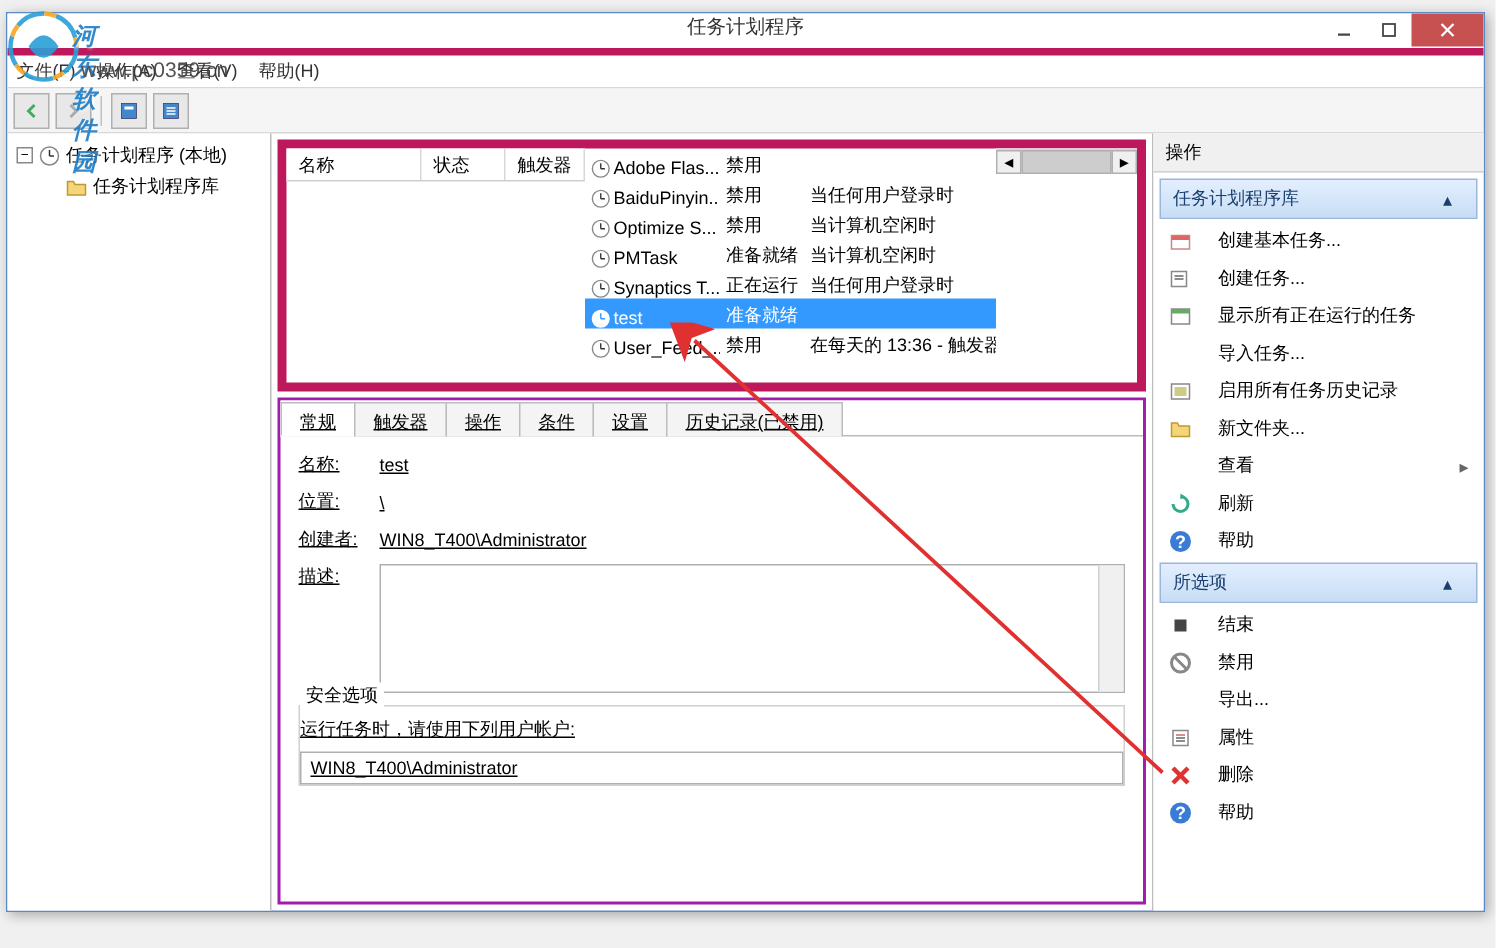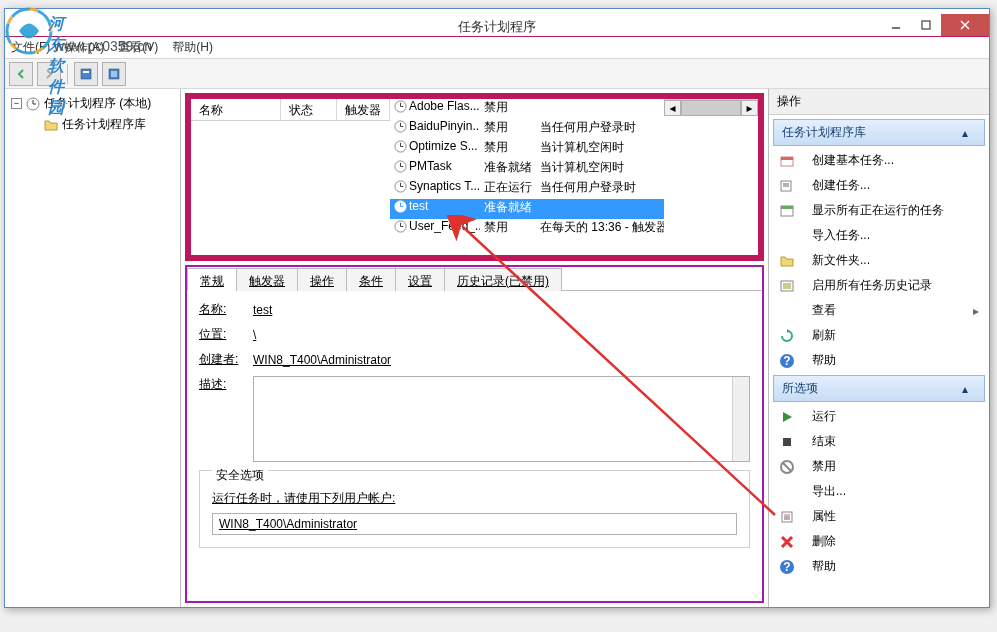--- a/index.html
+++ b/index.html
@@ -1,20 +1,20 @@
 <!DOCTYPE html>
 <html><head>
 <meta charset="utf-8">
 <style>
 * { box-sizing: border-box; margin: 0; padding: 0; font-family: "Microsoft YaHei", "SimSun", sans-serif; font-size: 12px; }
 body { background: #f0f0f0; width: 997px; height: 632px; position: relative; overflow: hidden; }
 
 .window { position: absolute; top: 8px; left: 4px; width: 986px; height: 600px; background: #fff; border: 1px solid #5a8ac6; box-shadow: 2px 2px 8px rgba(0,0,0,0.3); }
 
-.titlebar { height: 28px; background: #fff; display: flex; align-items: flex-end; border-bottom: 1px solid #be185d; position: relative; }
+.titlebar { height: 28px; background: #fff; display: flex; align-items: flex-start; border-bottom: 5px solid #be185d; position: relative; }
 .titlebar .spacer { flex: 1; }
 .titlebar .title { position: absolute; left: 50%; transform: translateX(-50%); color: #333; font-size: 13px; }
 .win-controls { display: flex; height: 22px; }
 .win-btn { width: 30px; display: flex; align-items: center; justify-content: center; cursor: default; }
 .win-btn.close { width: 48px; background: #c75050; color: #fff; }
 .win-btn.min, .win-btn.max { color: #444; }
 .win-btn svg { width: 10px; height: 10px; }
 
 .menubar { height: 22px; display: flex; align-items: center; padding: 0 6px; gap: 14px; background: #fff; border-bottom: 1px solid #d8d8d8; }
 .menubar .menu-item { color: #333; cursor: default; }
@@ -34,41 +34,41 @@
 
 .center-panel { flex: 1; display: flex; flex-direction: column; border-right: 1px solid #bcbcbc; min-width: 0; padding: 4px; gap: 4px; }
 
 .task-list-wrap { border: 6px solid #be185d; height: 168px; display: flex; flex-direction: row; min-width: 0; }
 .list-header { display: flex; background: #fff; border-bottom: 1px solid #d0d0d0; height: 22px; flex-shrink: 0; }
 .list-header .col { padding: 3px 8px; border-right: 1px solid #d8d8d8; }
 .col-name { width: 90px; }
 .col-status { width: 56px; }
 .col-trigger { flex: 1; }
 .list-body { flex: 1; overflow: hidden; }
-.list-row { display: flex; height: 20px; align-items: flex-start; }
+.list-row { display: flex; height: 20px; align-items: flex-end; }
 .list-row.selected { background: #3399ff; color: #fff; }
 .list-row .cell { padding: 0 4px; white-space: nowrap; overflow: hidden; display: flex; align-items: center; gap: 2px; }
 .cell.col-name { width: 90px; }
 .cell.col-status { width: 56px; }
 .cell.col-trigger { flex: 1; }
 .hscroll { height: 17px; background: #f0f0f0; border-top: 1px solid #d8d8d8; display: flex; }
 .hscroll .thumb { width: 60px; background: #cdcdcd; border: 1px solid #b0b0b0; }
 .hscroll .arrow { width: 17px; border: 1px solid #b0b0b0; display: flex; align-items: center; justify-content: center; }
 
 .detail-wrap { border: 2px solid #a21caf; flex: 1; display: flex; flex-direction: column; min-height: 0; text-decoration: underline; }
 .tabs { display: flex; background: #fff; border-bottom: 1px solid #bcbcbc; height: 24px; }
 .tab { padding: 4px 12px; border: 1px solid #bcbcbc; border-bottom: none; margin-right: -1px; background: #f4f4f4; position: relative; top: 1px; }
 .tab.active { background: #fff; border-bottom: 1px solid #fff; }
 .tab-content { padding: 10px 12px; flex: 1; overflow: auto; }
 .field-row { display: flex; align-items: center; margin-bottom: 8px; }
 .field-label { width: 54px; }
 .field-value { flex: 1; }
 .textarea { border: 1px solid #b0b0b0; height: 86px; flex: 1; background: #fff; position: relative; }
 .textarea .vscroll { position: absolute; right: 0; top: 0; bottom: 0; width: 17px; background: #f0f0f0; border-left: 1px solid #d0d0d0; }
-.security-section { border: 1px solid #d0d0d0; padding: 12px; margin-top: 4px; }
+.security-section { border: 1px solid #d0d0d0; padding: 0; margin-top: 4px; }
 .account-box { border: 1px solid #b0b0b0; padding: 3px 6px; margin-top: 6px; }
 
 .actions-panel { width: 220px; background: #fff; display: flex; flex-direction: column; }
 .actions-header { background: #f0f0f0; padding: 4px 8px; border-bottom: 1px solid #d0d0d0; font-weight: normal; }
 .actions-body { flex: 1; overflow: auto; padding: 2px; display: flex; flex-direction: column; }
 .section-head { background: linear-gradient(#e3efff, #c7ddf5); color: #1a3e6e; padding: 4px 8px; border: 1px solid #9ab6d8; display: flex; justify-content: space-between; align-items: center; margin: 2px; }
 .section-head .collapse { width: 14px; height: 14px; color: #1a3e6e; }
 .action-item { display: flex; align-items: center; gap: 17px; padding: 4px 6px; margin: 0 2px; }
 .action-icon { width: 16px; height: 16px; flex-shrink: 0; }
 .action-item.submenu::after { content: "▸"; margin-left: auto; color: #666; }
@@ -330,30 +330,30 @@
                 <rect x="2" y="3" width="12" height="3" fill="#6a6"></rect>
               </svg>
               <span>显示所有正在运行的任务</span>
             </div>
             <div class="action-item">
               <svg class="action-icon" viewBox="0 0 16 16"></svg>
               <span>导入任务...</span>
             </div>
             <div class="action-item">
               <svg class="action-icon" viewBox="0 0 16 16">
-                <path d="M2 4 L6 4 L7 6 L14 6 L14 13 L2 13 Z" fill="#f4d67a" stroke="#c09830"></path>
-              </svg>
-              <span>新文件夹...</span>
-            </div>
-            <div class="action-item">
-              <svg class="action-icon" viewBox="0 0 16 16">
                 <rect x="2" y="3" width="12" height="10" fill="#fff" stroke="#888"></rect>
                 <rect x="4" y="5" width="8" height="6" fill="#cc8"></rect>
               </svg>
               <span>启用所有任务历史记录</span>
+            </div>
+            <div class="action-item">
+              <svg class="action-icon" viewBox="0 0 16 16">
+                <path d="M2 4 L6 4 L7 6 L14 6 L14 13 L2 13 Z" fill="#f4d67a" stroke="#c09830"></path>
+              </svg>
+              <span>新文件夹...</span>
             </div>
             <div class="action-item submenu">
               <svg class="action-icon" viewBox="0 0 16 16"></svg>
               <span>查看</span>
             </div>
             <div class="action-item">
               <svg class="action-icon" viewBox="0 0 16 16">
                 <path d="M8 3 A5 5 0 1 1 3 8" fill="none" stroke="#3a8" stroke-width="2"></path>
                 <path d="M8 1 L8 5 L11 3 Z" fill="#3a8"></path>
               </svg>
@@ -365,26 +365,20 @@
                 <text x="8" y="12" text-anchor="middle" fill="#fff" font-size="11" font-weight="bold">?</text>
               </svg>
               <span>帮助</span>
             </div>
           </div>
         <div class="section-head">
           <span>所选项</span>
           <span class="collapse">▴</span>
         </div>
         <div id="section2-items">
-            <div class="action-item">
-              <svg class="action-icon" viewBox="0 0 16 16">
-                <path d="M4 3 L13 8 L4 13 Z" fill="#3a8f3a"></path>
-              </svg>
-              <span>运行</span>
-            </div>
             <div class="action-item">
               <svg class="action-icon" viewBox="0 0 16 16">
                 <rect x="4" y="4" width="8" height="8" fill="#444"></rect>
               </svg>
               <span>结束</span>
             </div>
             <div class="action-item">
               <svg class="action-icon" viewBox="0 0 16 16">
                 <circle cx="8" cy="8" r="6" fill="none" stroke="#888" stroke-width="2"></circle>
                 <line x1="4" y1="4" x2="12" y2="12" stroke="#888" stroke-width="2"></line>

